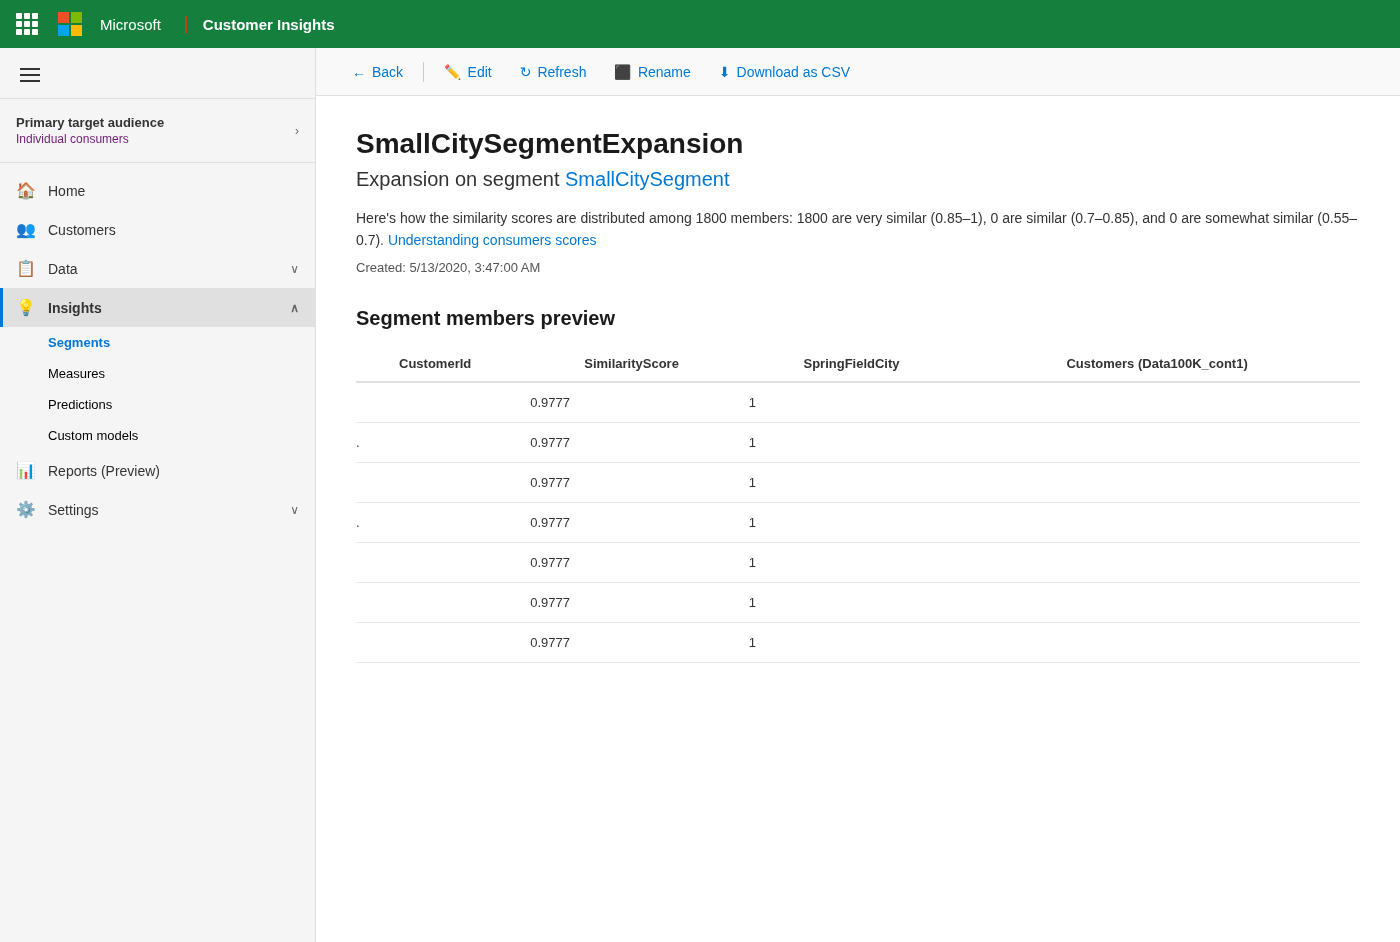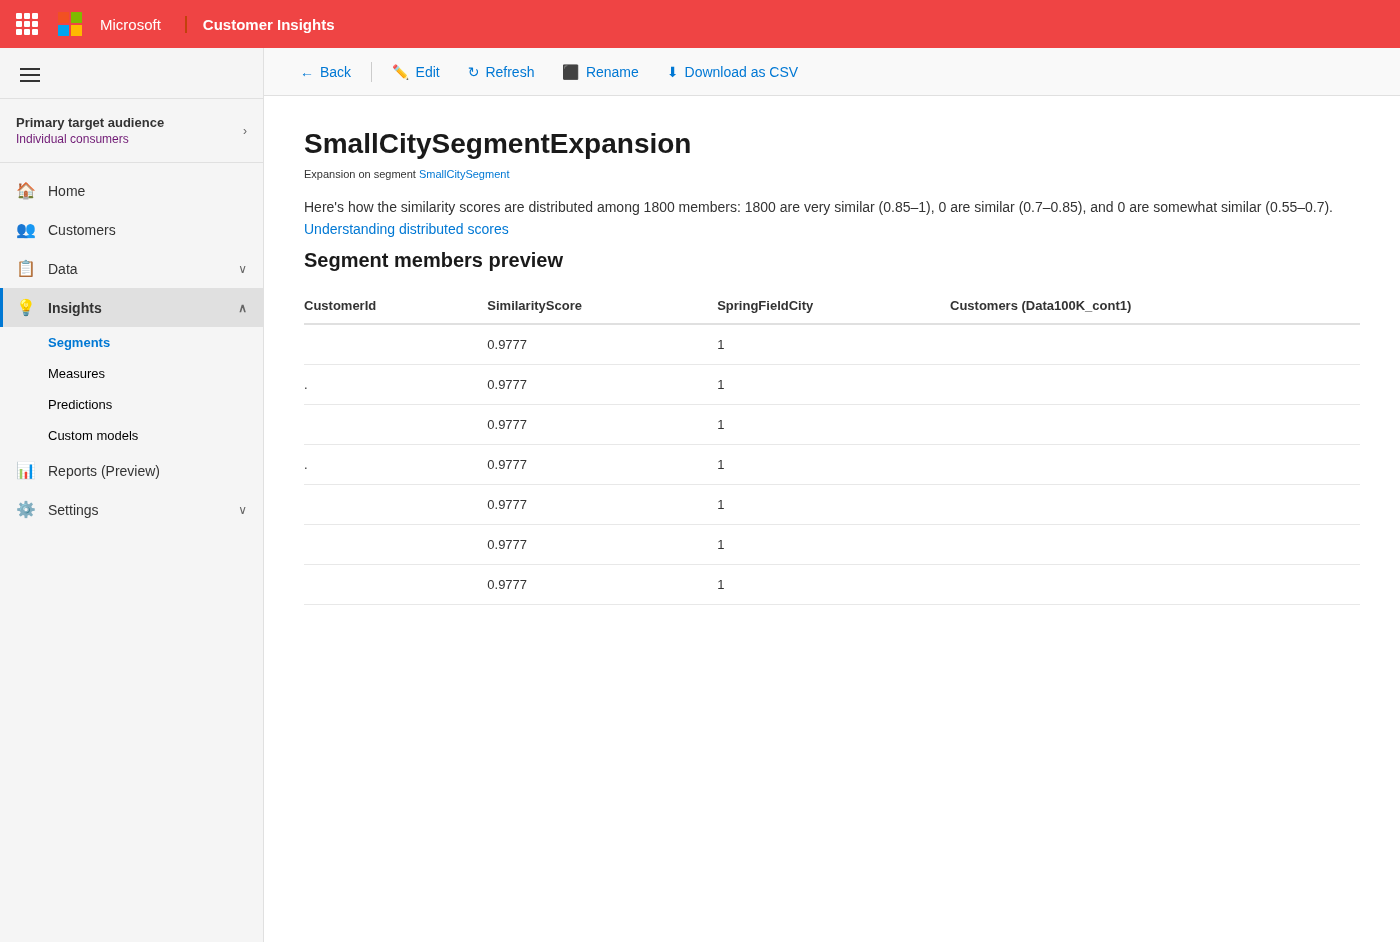--- a/index.html
+++ b/index.html
@@ -1,20 +1,20 @@
 <!DOCTYPE html>
 <html><head>
   <meta charset="utf-8">
   <style>
     * { box-sizing: border-box; margin: 0; padding: 0; }
     body { font-family: 'Segoe UI', Arial, sans-serif; font-size: 14px; color: #333; display: flex; flex-direction: column; height: 942px; width: 1400px; overflow: hidden; }
 
     
     .top-nav {
-      background: #ef4444;
+      background: #15803d;
       color: #fff;
       height: 48px;
       display: flex;
       align-items: center;
       padding: 0 16px;
       gap: 12px;
       flex-shrink: 0;
     }
     .top-nav .dots-grid {
       display: grid;
@@ -46,21 +46,21 @@
 
     
     .layout {
       display: flex;
       flex: 1;
       overflow: hidden;
     }
 
     
     .sidebar {
-      width: 264px;
+      width: 316px;
       background: #f5f5f5;
       border-right: 1px solid #e0e0e0;
       display: flex;
       flex-direction: column;
       flex-shrink: 0;
       overflow-y: auto;
     }
     .sidebar-header {
       padding: 16px 16px 12px 16px;
       border-bottom: 1px solid #e0e0e0;
@@ -179,21 +179,21 @@
       padding: 32px 40px;
     }
 
     .segment-title {
       font-size: 28px;
       font-weight: 700;
       color: #1a1a1a;
       margin-bottom: 8px;
     }
     .segment-subtitle {
-      font-size: 11px;
+      font-size: 20px;
       color: #333;
       margin-bottom: 16px;
     }
     .segment-subtitle a {
       color: #0078d4;
       text-decoration: none;
     }
     .segment-description {
       font-size: 14px;
       color: #333;
@@ -215,21 +215,21 @@
       font-weight: 600;
       color: #1a1a1a;
       margin-bottom: 16px;
     }
 
     .data-table {
       width: 100%;
       border-collapse: collapse;
     }
     .data-table th {
-      text-align: left;
+      text-align: center;
       padding: 10px 16px 10px 0;
       font-size: 13px;
       font-weight: 600;
       color: #333;
       border-bottom: 2px solid #e0e0e0;
     }
     .data-table td {
       padding: 12px 16px 12px 0;
       font-size: 13px;
       color: #333;
@@ -365,23 +365,24 @@
     <div class="content">
 
       <h1 class="segment-title">SmallCitySegmentExpansion</h1>
 
       <p class="segment-subtitle">
         <span>Expansion on segment </span><a href="#">SmallCitySegment</a>
       </p>
 
       <p class="segment-description">
         <span>Here's how the similarity scores are distributed among 1800 members: 1800 are very similar (0.85–1), 0 are similar (0.7–0.85), and 0 are somewhat similar (0.55–0.7). </span>
-        <a href="#">Understanding distributed scores</a>
+        <a href="#">Understanding consumers scores</a>
       </p>
 
+      <p class="segment-created">Created: 5/13/2020, 3:47:00 AM</p>
 
       <h2 class="preview-title">Segment members preview</h2>
 
       <table class="data-table">
         <thead>
           <tr>
             <th>CustomerId</th>
             <th>SimilarityScore</th>
             <th>SpringFieldCity</th>
             <th>Customers (Data100K_cont1)</th>

